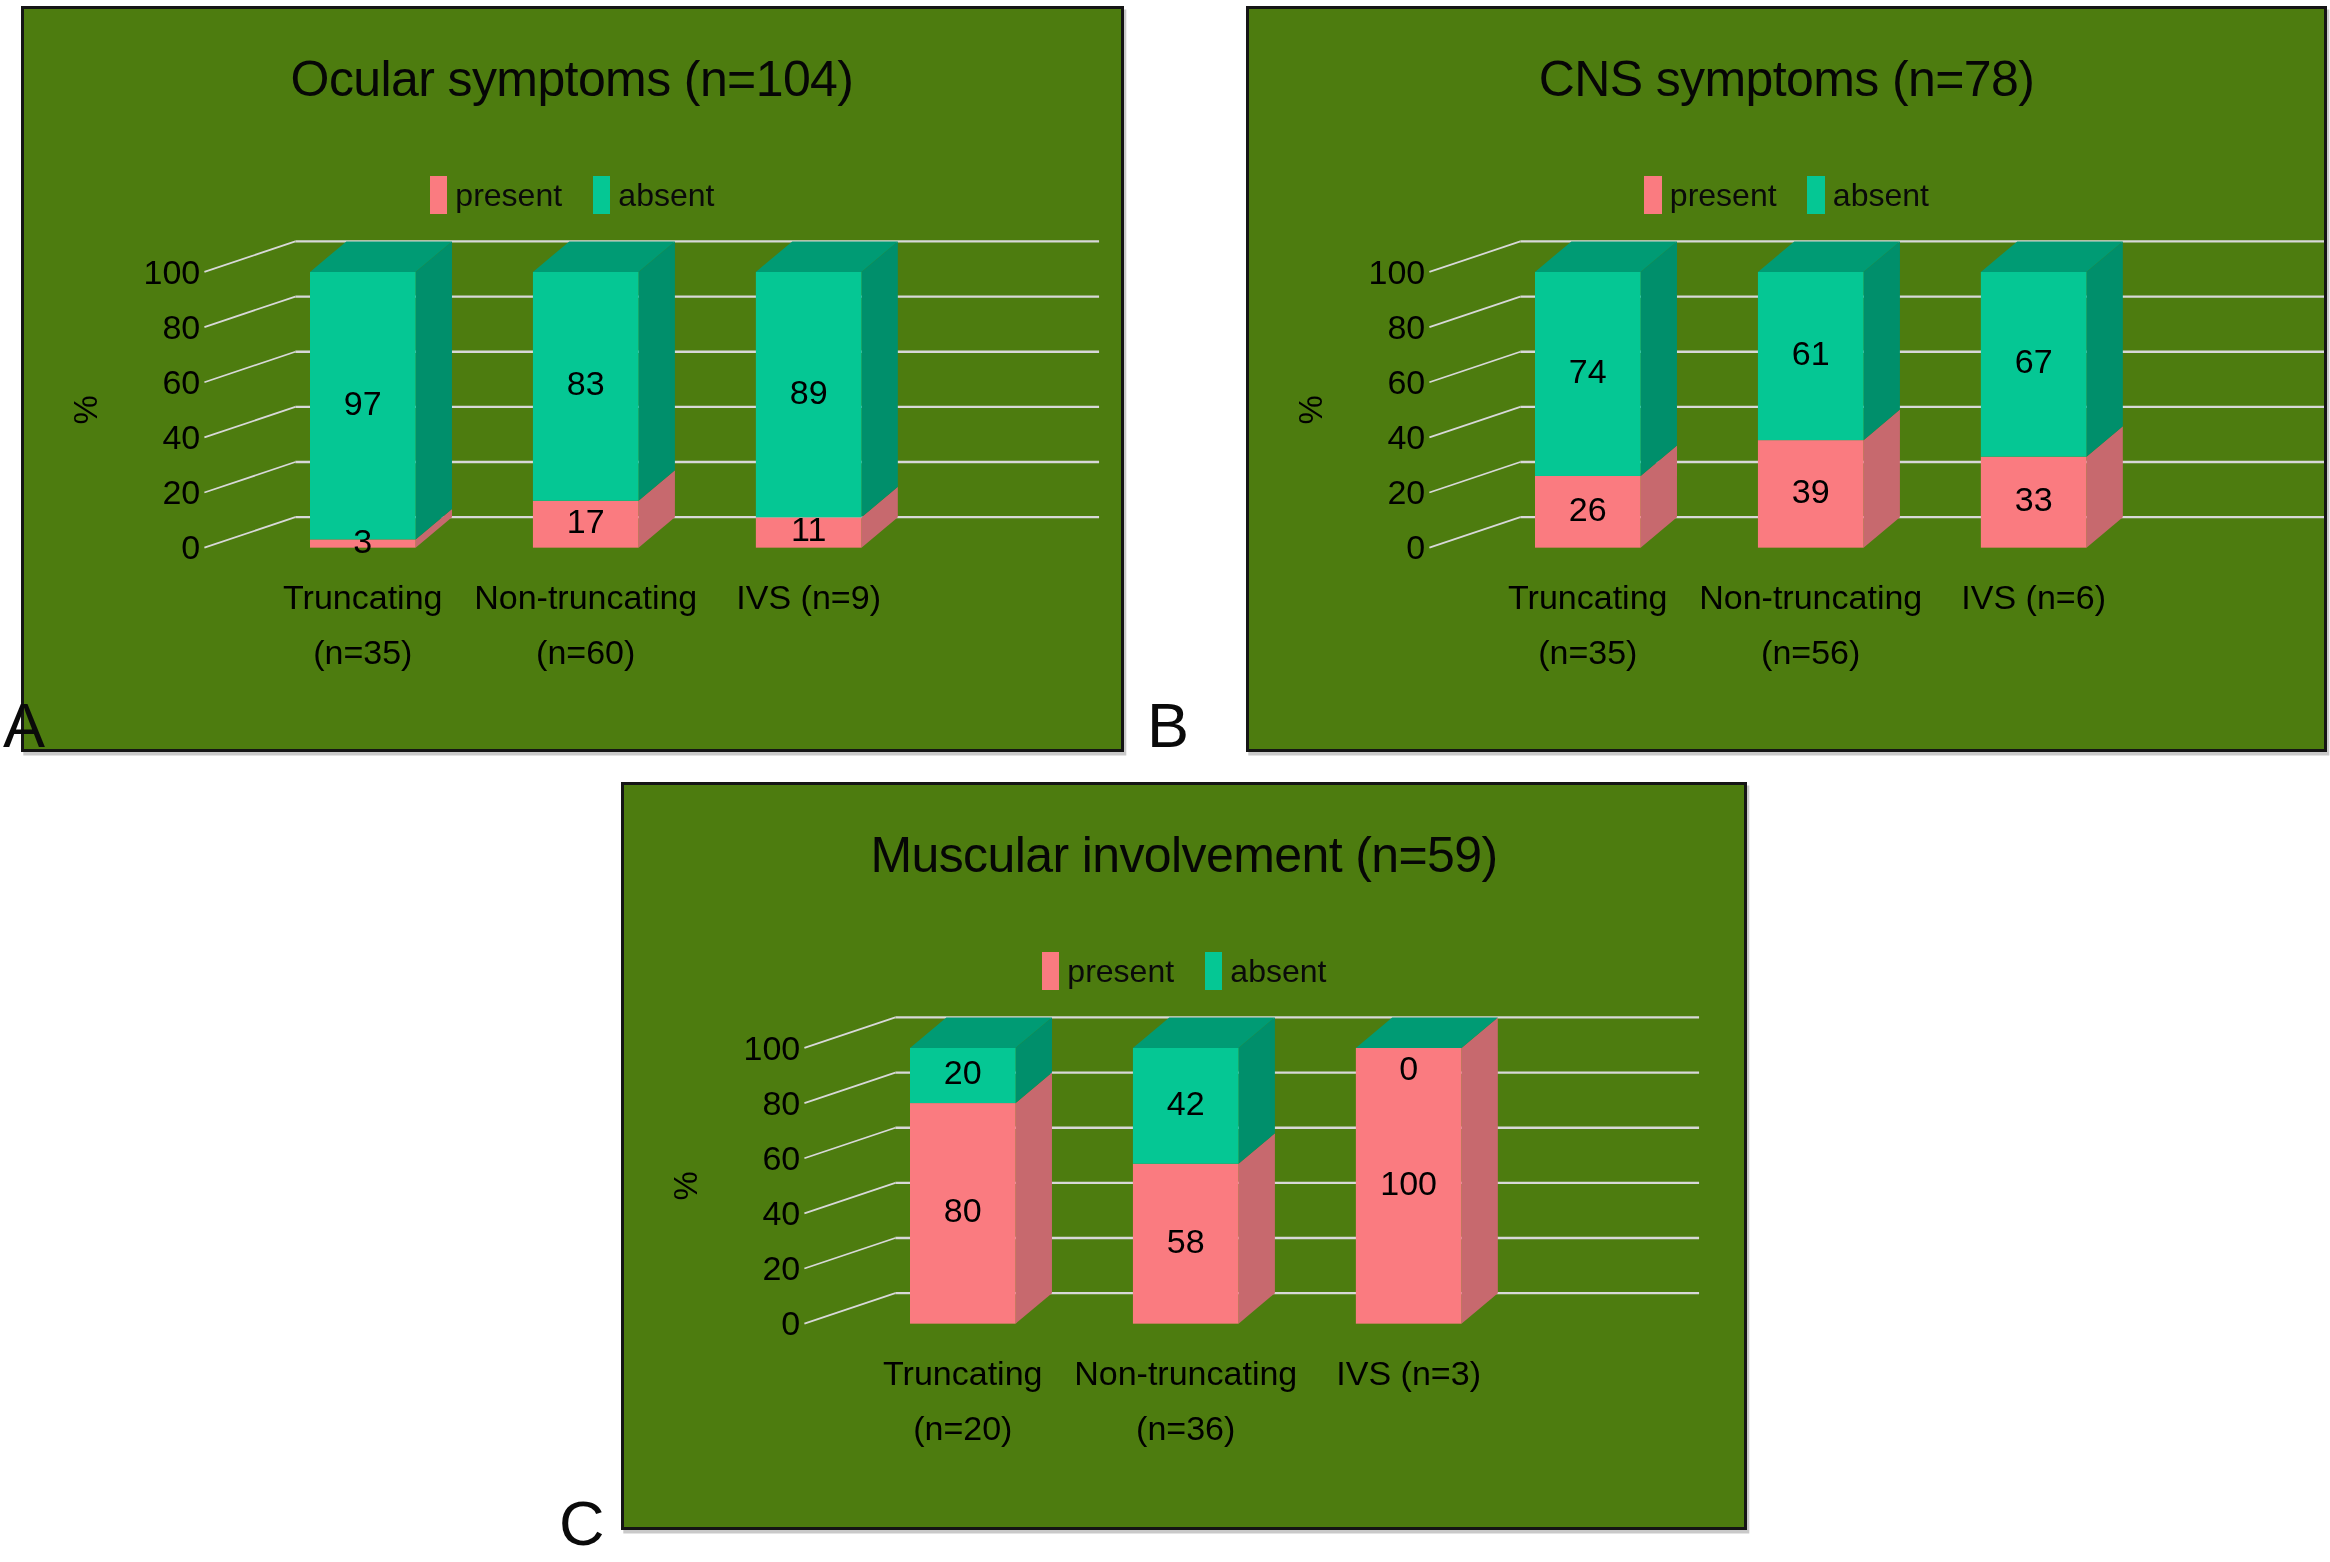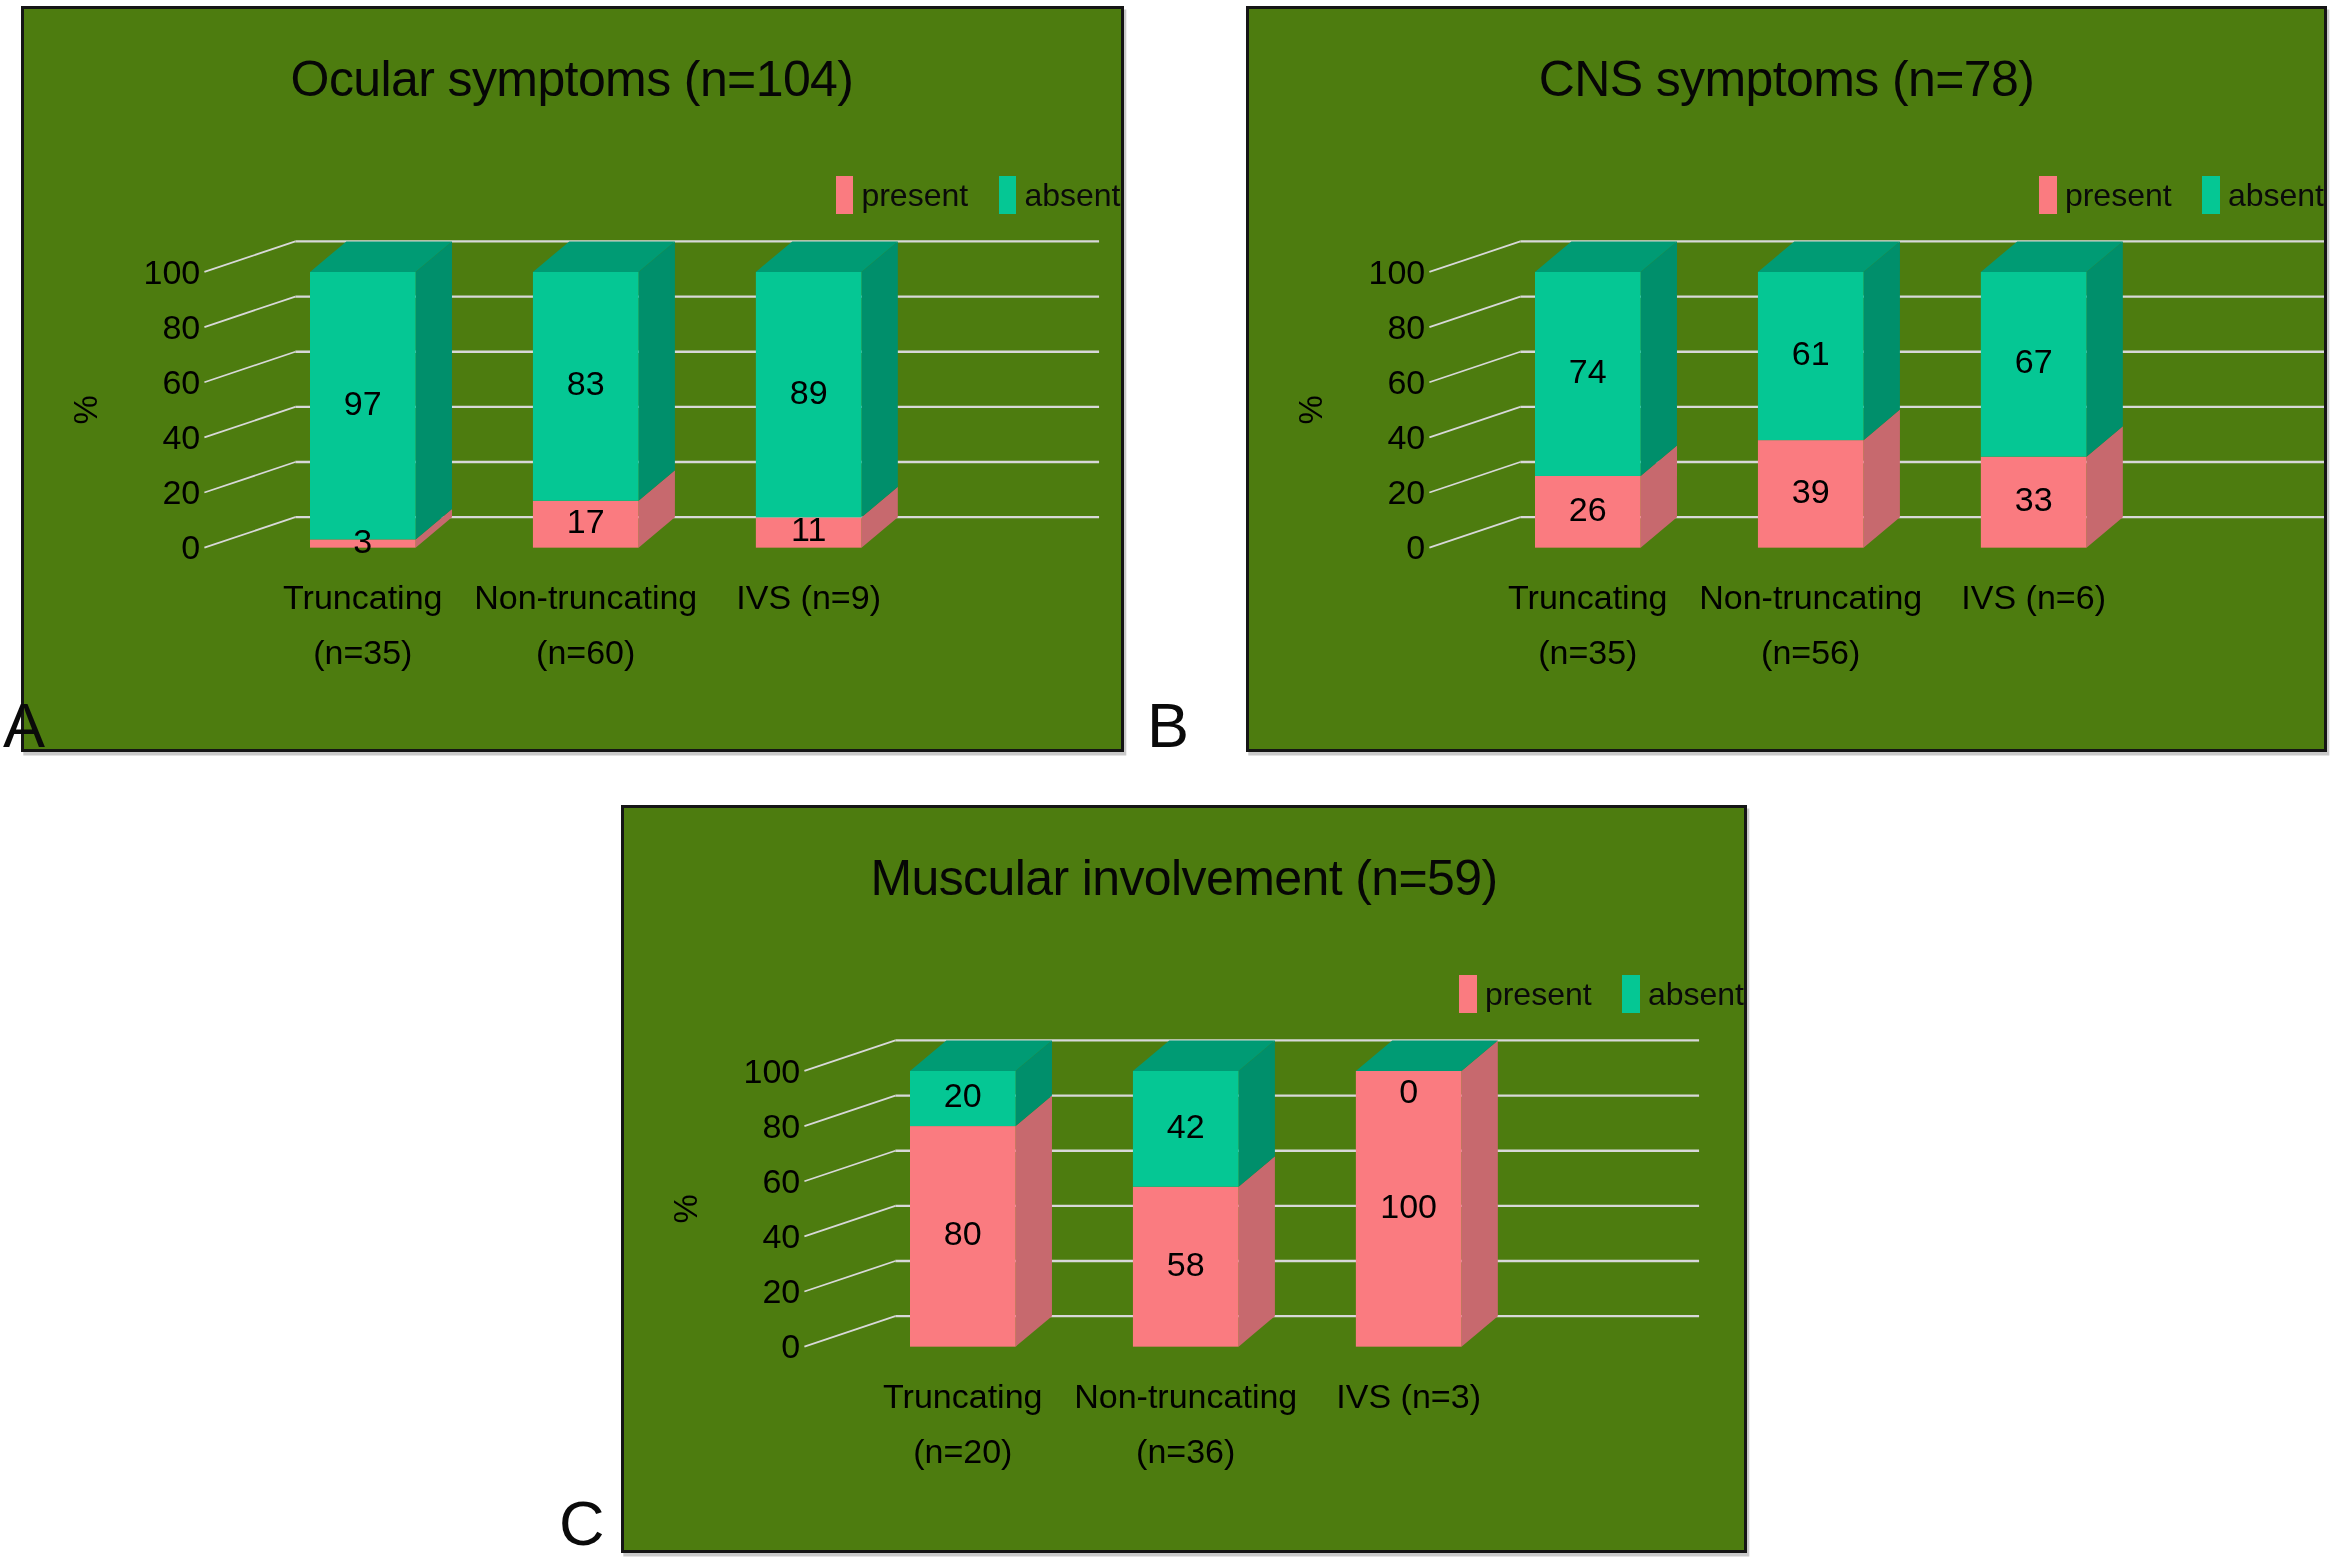--- a/index.html
+++ b/index.html
@@ -1,28 +1,28 @@
 <!DOCTYPE html>
 <html style="font-size:9.4px"><head>
 <meta charset="utf-8">
 <style>
   html,body{margin:0;padding:0;background:#ffffff;}
   body{font-family:"Liberation Sans",sans-serif;}
   #canvas{position:relative;width:2330px;height:1563px;background:#ffffff;color:#000;overflow:hidden;}
   .panel{position:absolute;background:#4d7c0f;border:3.5px solid #151515;box-shadow:2.3px 3.5px 0 #c9c9c9;box-sizing:border-box;overflow:hidden;}
   .panel-title{position:absolute;top:41px;left:0;right:0;text-align:center;font-size:50px;letter-spacing:-0.6px;color:#060606;white-space:nowrap;}
-  .legend{position:absolute;top:167px;left:0;right:0;display:flex;justify-content:flex-end;align-items:center;font-size:32px;color:#0a0a0a;}
+  .legend{position:absolute;top:167px;left:0;right:0;display:flex;justify-content:center;align-items:center;font-size:32px;color:#0a0a0a;}
   .legend .sw{display:inline-block;width:17.6px;height:38px;margin-right:8.2px;}
   .legend .sw.absent{margin-left:30.5px;}
   .legend .ll{line-height:1;}
   svg.plot{position:absolute;top:216px;left:7px;width:1086px;height:528px;font-family:"Liberation Sans",sans-serif;}
   .corner-letter{position:absolute;font-size:63px;line-height:1;color:#0a0a0a;}
   #panel-a{left:20.5px;top:5.9px;width:1103px;height:746px;}
   #panel-b{left:1246px;top:5.9px;width:1081px;height:746px;}
-  #panel-c{left:621px;top:805px;width:1126px;height:748px;}
+  #panel-c{left:621px;top:782px;width:1126px;height:748px;}
   #letter-a{left:2.9px;top:694px;}
   #letter-b{left:1147px;top:694px;}
   #letter-c{left:559px;top:1492px;}
 </style>
 </head>
 <body>
 
 <div id="canvas">
 
   <div class="panel" id="panel-a">

